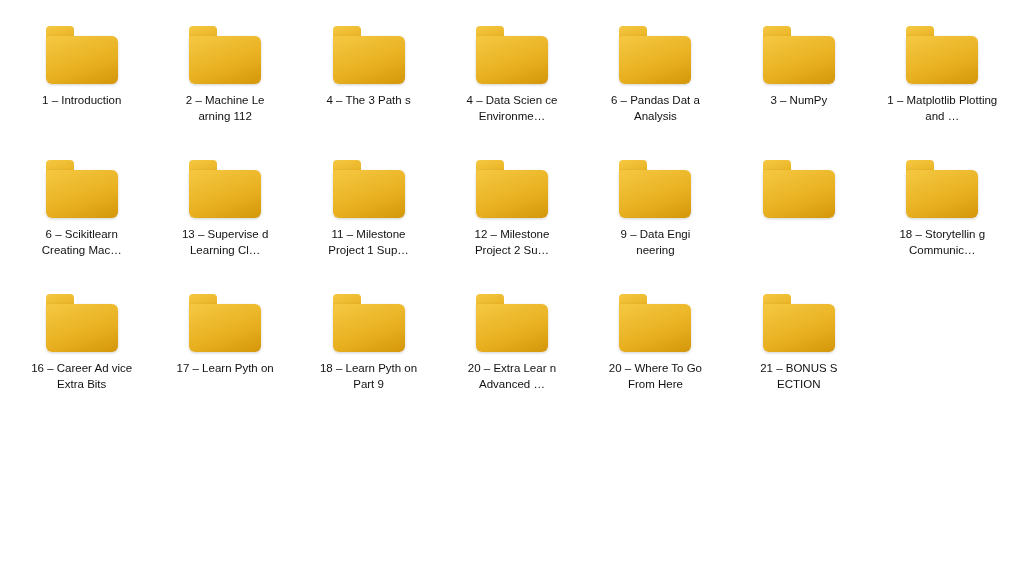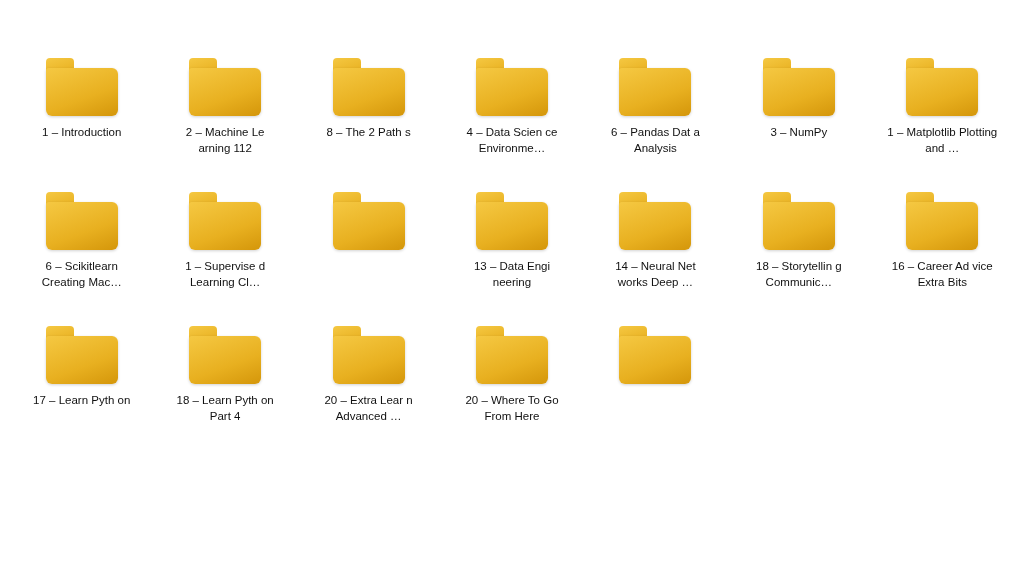--- a/index.html
+++ b/index.html
@@ -6,23 +6,23 @@
     body {
       background: #ffffff;
       font-family: -apple-system, BlinkMacSystemFont, "Helvetica Neue", Arial, sans-serif;
       font-size: 12px;
       color: #222;
     }
     .grid-container {
       display: grid;
       grid-template-columns: repeat(7, 1fr);
       gap: 0;
-      padding: 24px 10px;
+      padding: 8px 10px;
       max-width: 1024px;
-      margin: 16px auto;
+      margin: 0 auto;
     }
     .folder-item {
       display: flex;
       flex-direction: column;
       align-items: center;
       padding: 18px 8px 18px 8px;
       cursor: pointer;
       user-select: none;
     }
     .folder-icon {
@@ -76,21 +76,21 @@
         <div class="folder-tab"></div>
         <div class="folder-body"></div>
       </div>
       <div class="folder-label">2 – Machine Le arning 112</div>
     </div>
     <div class="folder-item">
       <div class="folder-icon">
         <div class="folder-tab"></div>
         <div class="folder-body"></div>
       </div>
-      <div class="folder-label">8 – The 2 Path s</div>
+      <div class="folder-label">4 – The 3 Path s</div>
     </div>
     <div class="folder-item">
       <div class="folder-icon">
         <div class="folder-tab"></div>
         <div class="folder-body"></div>
       </div>
       <div class="folder-label">4 – Data Scien ce Environme…</div>
     </div>
     <div class="folder-item">
       <div class="folder-icon">
@@ -118,41 +118,48 @@
         <div class="folder-tab"></div>
         <div class="folder-body"></div>
       </div>
       <div class="folder-label">6 – Scikitlearn Creating Mac…</div>
     </div>
     <div class="folder-item">
       <div class="folder-icon">
         <div class="folder-tab"></div>
         <div class="folder-body"></div>
       </div>
-      <div class="folder-label">1 – Supervise d Learning Cl…</div>
-    </div>
-    <div class="folder-item">
-      <div class="folder-icon">
-        <div class="folder-tab"></div>
-        <div class="folder-body"></div>
-      </div>
-    </div>
-    <div class="folder-item">
-      <div class="folder-icon">
-        <div class="folder-tab"></div>
-        <div class="folder-body"></div>
-      </div>
-      <div class="folder-label">13 – Data Engi neering</div>
-    </div>
-    <div class="folder-item">
-      <div class="folder-icon">
-        <div class="folder-tab"></div>
-        <div class="folder-body"></div>
-      </div>
-      <div class="folder-label">14 – Neural Net works Deep …</div>
+      <div class="folder-label">13 – Supervise d Learning Cl…</div>
+    </div>
+    <div class="folder-item">
+      <div class="folder-icon">
+        <div class="folder-tab"></div>
+        <div class="folder-body"></div>
+      </div>
+      <div class="folder-label">11 – Milestone Project 1 Sup…</div>
+    </div>
+    <div class="folder-item">
+      <div class="folder-icon">
+        <div class="folder-tab"></div>
+        <div class="folder-body"></div>
+      </div>
+      <div class="folder-label">12 – Milestone Project 2 Su…</div>
+    </div>
+    <div class="folder-item">
+      <div class="folder-icon">
+        <div class="folder-tab"></div>
+        <div class="folder-body"></div>
+      </div>
+      <div class="folder-label">9 – Data Engi neering</div>
+    </div>
+    <div class="folder-item">
+      <div class="folder-icon">
+        <div class="folder-tab"></div>
+        <div class="folder-body"></div>
+      </div>
     </div>
     <div class="folder-item">
       <div class="folder-icon">
         <div class="folder-tab"></div>
         <div class="folder-body"></div>
       </div>
       <div class="folder-label">18 – Storytellin g Communic…</div>
     </div>
     <div class="folder-item">
       <div class="folder-icon">
@@ -166,35 +173,36 @@
         <div class="folder-tab"></div>
         <div class="folder-body"></div>
       </div>
       <div class="folder-label">17 – Learn Pyth on</div>
     </div>
     <div class="folder-item">
       <div class="folder-icon">
         <div class="folder-tab"></div>
         <div class="folder-body"></div>
       </div>
-      <div class="folder-label">18 – Learn Pyth on Part 4</div>
+      <div class="folder-label">18 – Learn Pyth on Part 9</div>
     </div>
     <div class="folder-item">
       <div class="folder-icon">
         <div class="folder-tab"></div>
         <div class="folder-body"></div>
       </div>
       <div class="folder-label">20 – Extra Lear n Advanced …</div>
     </div>
     <div class="folder-item">
       <div class="folder-icon">
         <div class="folder-tab"></div>
         <div class="folder-body"></div>
       </div>
       <div class="folder-label">20 – Where To Go From Here</div>
     </div>
     <div class="folder-item">
       <div class="folder-icon">
         <div class="folder-tab"></div>
         <div class="folder-body"></div>
       </div>
+      <div class="folder-label">21 – BONUS S ECTION</div>
     </div>
   </div>
 
 </body></html>

